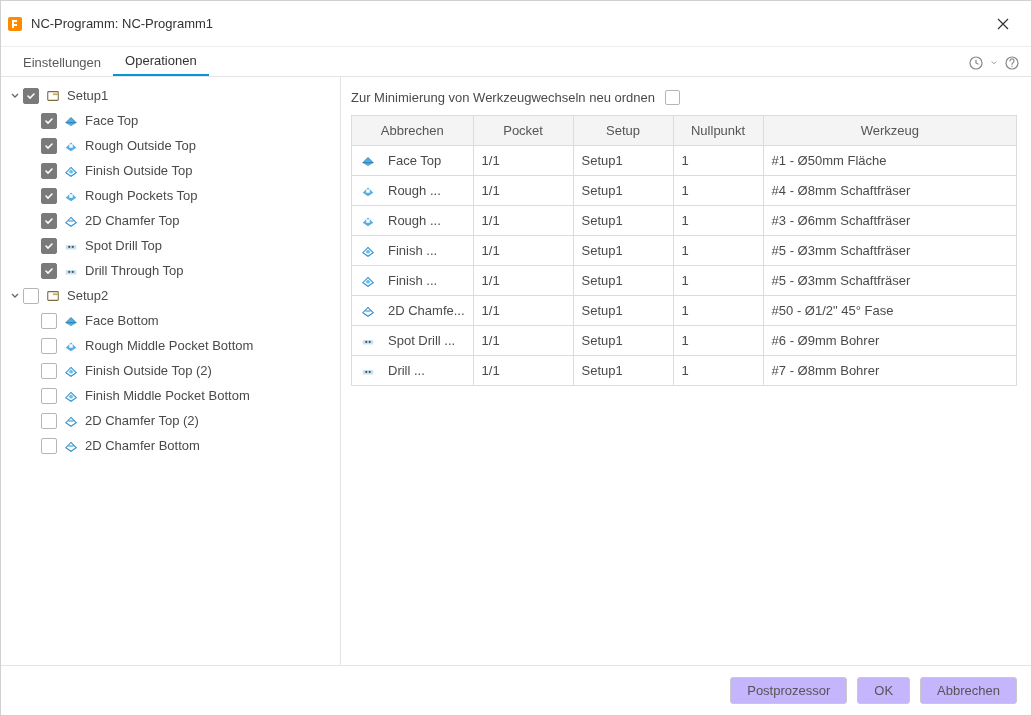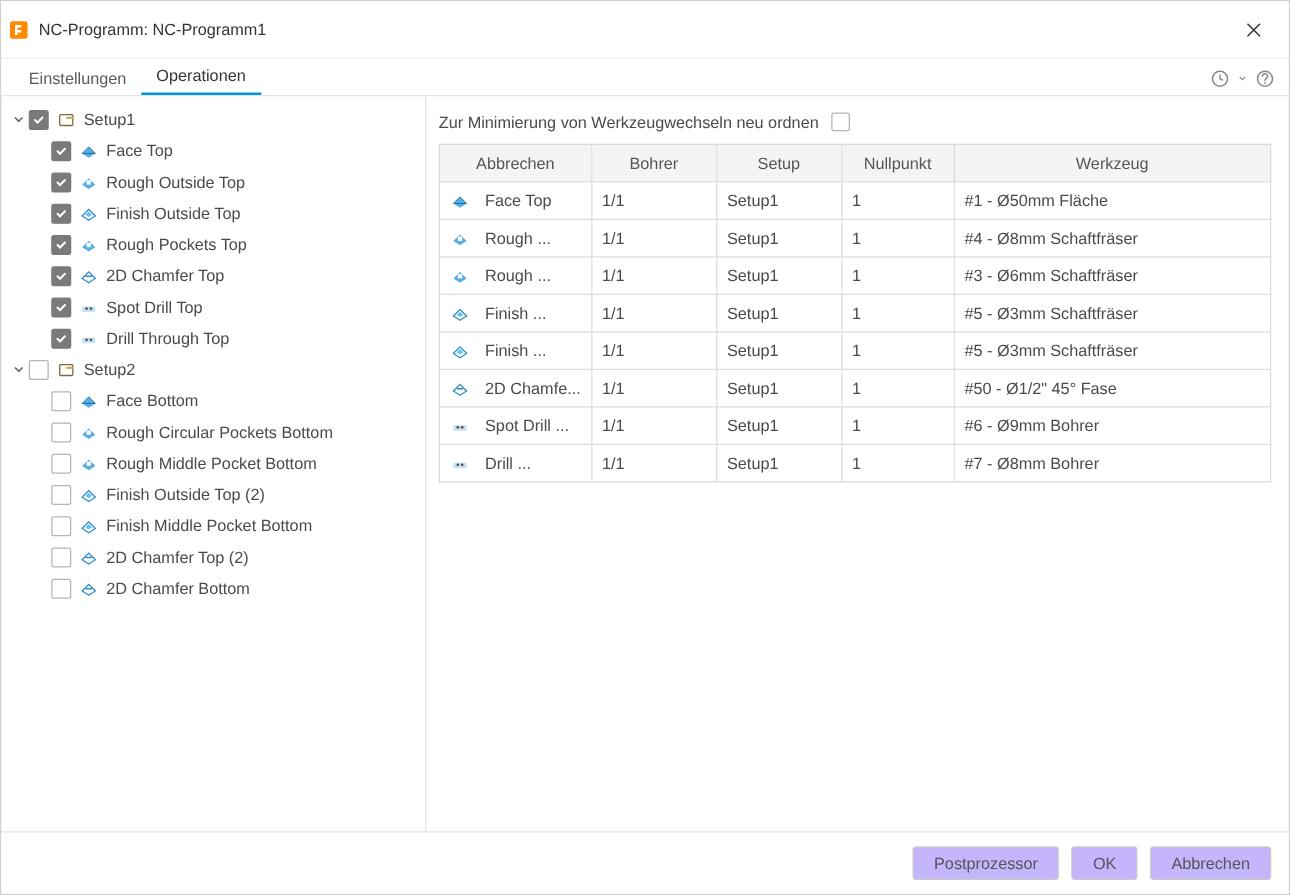--- a/index.html
+++ b/index.html
@@ -335,30 +335,20 @@
         <span class="tree-label">Face Bottom</span>
       </div>
       <div class="tree-row indent1">
         <span class="chk "></span>
         <span class="op-icon">
           <svg width="14" height="14" viewBox="0 0 16 16">
             <polygon points="2,10 8,4 14,10 8,14" fill="#3aa0e0" opacity="0.85"></polygon>
             <rect x="6" y="6" width="4" height="4" fill="#fff"></rect>
           </svg>
         </span>
-        <span class="tree-label">Rough Circular Pockets Bottom</span>
-      </div>
-      <div class="tree-row indent1">
-        <span class="chk "></span>
-        <span class="op-icon">
-          <svg width="14" height="14" viewBox="0 0 16 16">
-            <polygon points="2,10 8,4 14,10 8,14" fill="#3aa0e0" opacity="0.85"></polygon>
-            <rect x="6" y="6" width="4" height="4" fill="#fff"></rect>
-          </svg>
-        </span>
         <span class="tree-label">Rough Middle Pocket Bottom</span>
       </div>
       <div class="tree-row indent1">
         <span class="chk "></span>
         <span class="op-icon">
           <svg width="14" height="14" viewBox="0 0 16 16">
             <polygon points="2,10 8,4 14,10 8,14" fill="none" stroke="#2d8cc9" stroke-width="1.2"></polygon>
             <polygon points="5,9 8,6 11,9 8,11" fill="#63c2f2"></polygon>
           </svg>
         </span>
@@ -405,21 +395,21 @@
       <colgroup>
         <col class="col-op">
           <col class="col-inst">
           <col class="col-setup">
           <col class="col-wcs">
           <col class="col-tool">
       </colgroup>
       <thead>
         <tr>
           <th>Abbrechen</th>
-          <th>Bohrer</th>
+          <th>Pocket</th>
           <th>Setup</th>
           <th>Nullpunkt</th>
           <th>Werkzeug</th>
         </tr>
       </thead>
       <tbody id="tbody">
           <tr>
             <td>
               <div class="cell-op">
                 <span class="op-icon">

